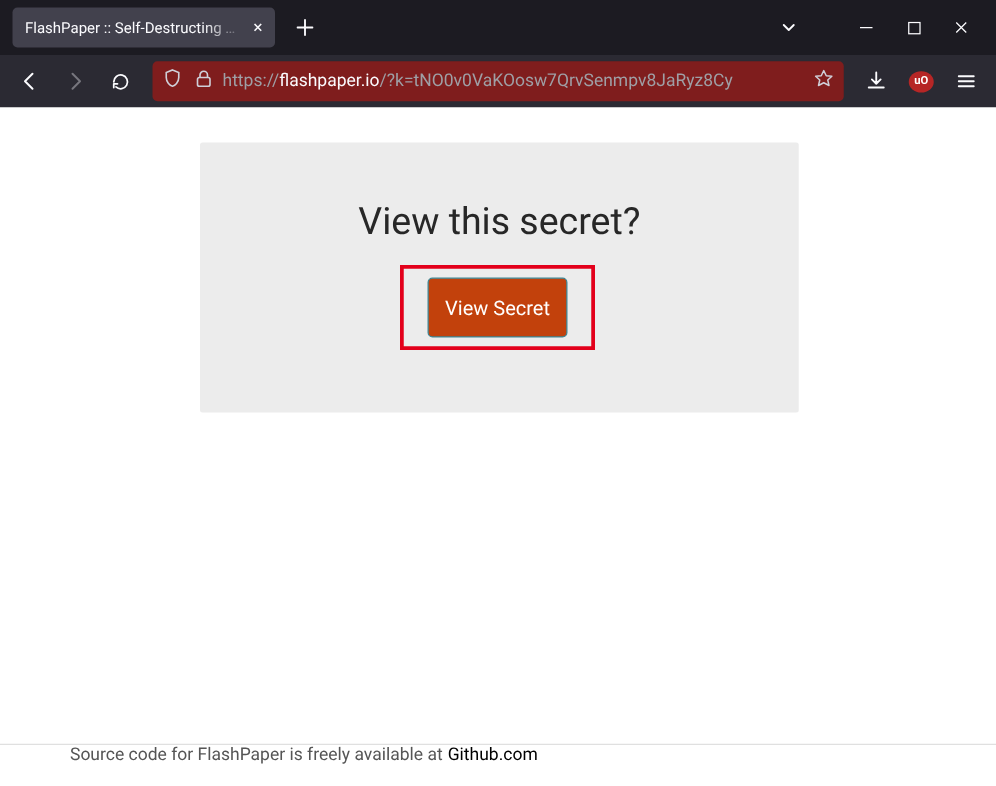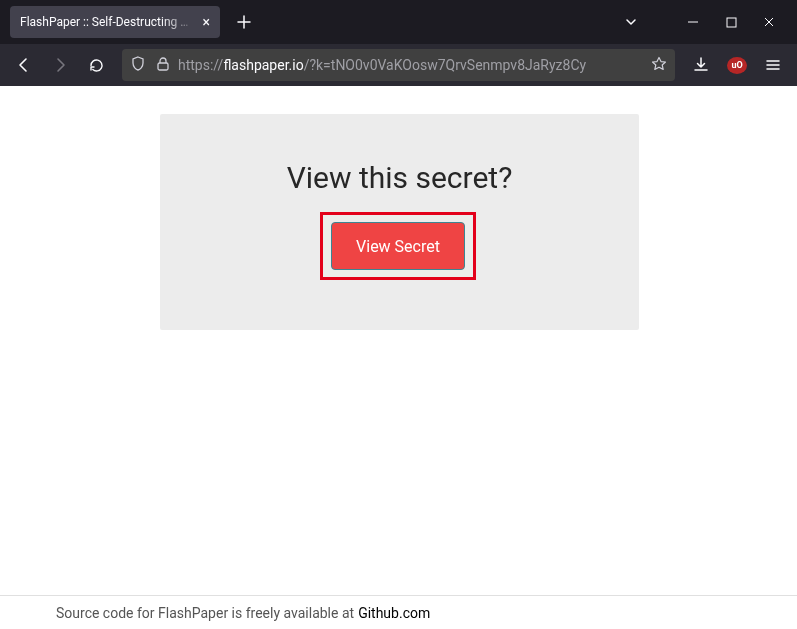--- a/index.html
+++ b/index.html
@@ -82,21 +82,21 @@
       display:flex;
       align-items:center;
       justify-content:center;
       color:#fbfbfe;
       border-radius:4px;
     }
     .nav-btn.disabled { color:#77767e; }
     .urlbar {
       flex:1;
       height: 32px;
-      background:#404040;
+      background:#7f1d1d;
       border-radius: 4px;
       display:flex;
       align-items:center;
       padding: 0 8px;
       margin: 0 6px;
       color:#fbfbfe;
       font-size: 14px;
       gap: 8px;
       overflow:hidden;
     }
@@ -151,39 +151,39 @@
       left: 160px;
       top: 98px;
       width: 156px;
       height: 68px;
       border: 3px solid #e3001b;
       display:flex;
       align-items:center;
       justify-content:center;
     }
     .view-btn {
-      width: 134px;
+      width: 112px;
       height: 48px;
-      background:#ef4444;
+      background:#c2410c;
       border:1px solid #3c8593;
       border-radius:4px;
       color:#fff;
       font-size:16px;
       display:flex;
       align-items:center;
       justify-content:center;
       cursor:pointer;
     }
     .footer {
       position:absolute;
       left:0; right:0; bottom:0;
       height: 34px;
       border-top:1px solid #e0e0e0;
       display:flex;
-      align-items:center;
+      align-items:flex-start;
       padding-left: 56px;
       font-size:14px;
       color:#555;
     }
     .footer a { color:#000000; margin-left:4px; text-decoration:none;}
   </style>
 </head>
 <body>
 
 <div class="titlebar">

